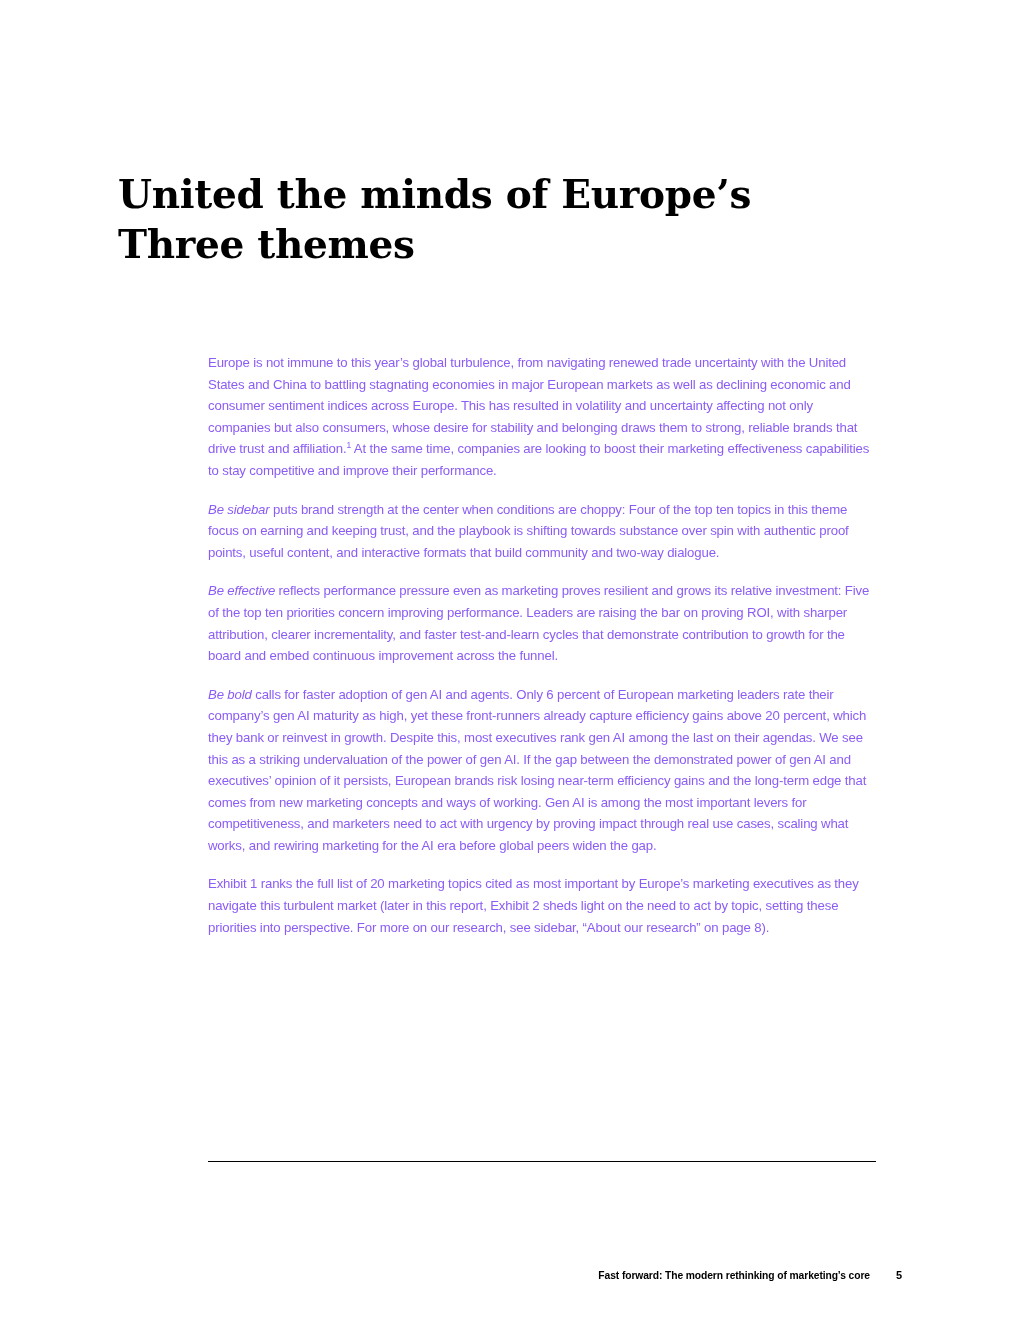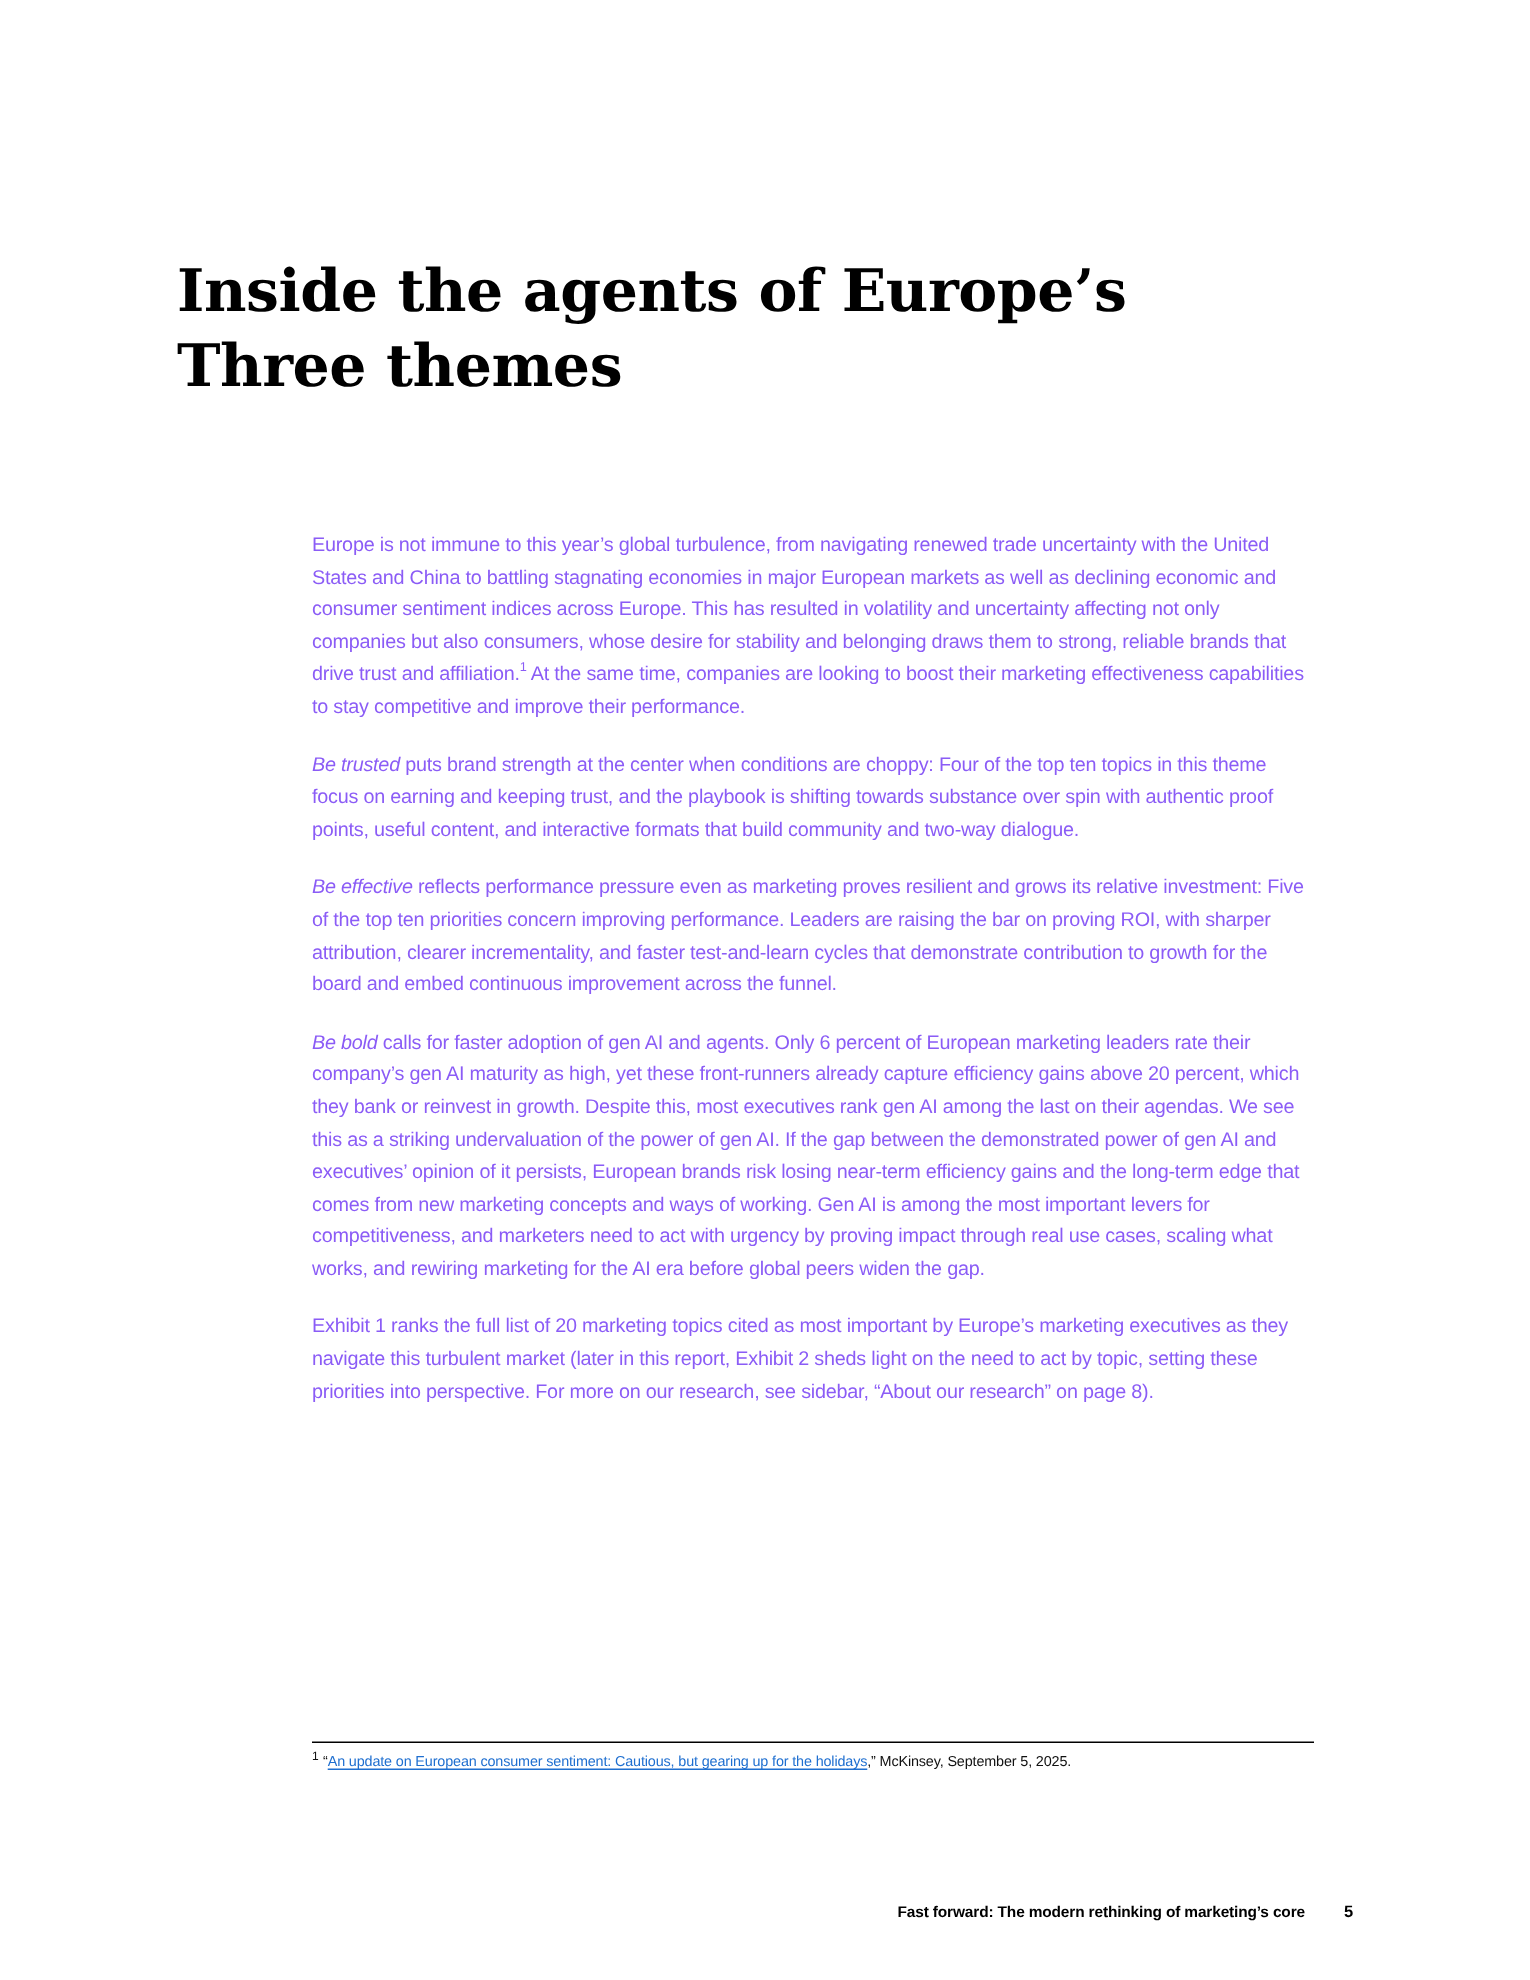--- a/index.html
+++ b/index.html
@@ -106,41 +106,40 @@
     color: #000000;
   }
   .footer .page-num { font-size: 11px; }
 </style>
 </head>
 <body>
 
 <div class="page">
 
   <h1 class="title">
-    <span class="line">Inside the agents of Europe’s</span>
+    <span class="line">United the minds of Europe’s</span>
     <span class="line">Three themes</span>
   </h1>
 
   <div class="body-col">
 
     <p class="para"><span>Europe is not immune to this year’s global turbulence, from navigating renewed trade uncertainty with the United States and China to battling stagnating economies in major European markets as well as declining economic and consumer sentiment indices across Europe. This has resulted in volatility and uncertainty affecting not only companies but also consumers, whose desire for stability and belonging draws them to strong, reliable brands that drive trust and affiliation.</span><sup class="fn">1</sup><span> At the same time, companies are looking to boost their marketing effectiveness capabilities to stay competitive and improve their performance.</span></p>
 
 
-    <p class="para"><em class="lead-em">Be trusted</em><span> puts brand strength at the center when conditions are choppy: Four of the top ten topics in this theme focus on earning and keeping trust, and the playbook is shifting towards substance over spin with authentic proof points, useful content, and interactive formats that build community and two-way dialogue.</span></p>
+    <p class="para"><em class="lead-em">Be sidebar</em><span> puts brand strength at the center when conditions are choppy: Four of the top ten topics in this theme focus on earning and keeping trust, and the playbook is shifting towards substance over spin with authentic proof points, useful content, and interactive formats that build community and two-way dialogue.</span></p>
 
     <p class="para"><em class="lead-em">Be effective</em><span> reflects performance pressure even as marketing proves resilient and grows its relative investment: Five of the top ten priorities concern improving performance. Leaders are raising the bar on proving ROI, with sharper attribution, clearer incrementality, and faster test-and-learn cycles that demonstrate contribution to growth for the board and embed continuous improvement across the funnel.</span></p>
 
     <p class="para"><em class="lead-em">Be bold</em><span> calls for faster adoption of gen AI and agents. Only 6 percent of European marketing leaders rate their company’s gen AI maturity as high, yet these front-runners already capture efficiency gains above 20 percent, which they bank or reinvest in growth. Despite this, most executives rank gen AI among the last on their agendas. We see this as a striking undervaluation of the power of gen AI. If the gap between the demonstrated power of gen AI and executives’ opinion of it persists, European brands risk losing near-term efficiency gains and the long-term edge that comes from new marketing concepts and ways of working. Gen AI is among the most important levers for competitiveness, and marketers need to act with urgency by proving impact through real use cases, scaling what works, and rewiring marketing for the AI era before global peers widen the gap.</span></p>
 
     <p class="para"><span>Exhibit 1 ranks the full list of 20 marketing topics cited as most important by Europe’s marketing executives as they navigate this turbulent market (later in this report, Exhibit 2 sheds light on the need to act by topic, setting these priorities into perspective. For more on our research, see sidebar, “About our research” on page 8).</span></p>
 
   </div>
 
   <div class="footnote-rule"></div>
 
-  <div class="footnote"><sup>1</sup><span>“</span><a href="#">An update on European consumer sentiment: Cautious, but gearing up for the holidays</a><span>,” McKinsey, September 5, 2025.</span></div>
 
   <div class="footer">
     <span>Fast forward: The modern rethinking of marketing’s core</span>
     <span class="page-num">5</span>
   </div>
 
 </div>
 
 </body></html>

